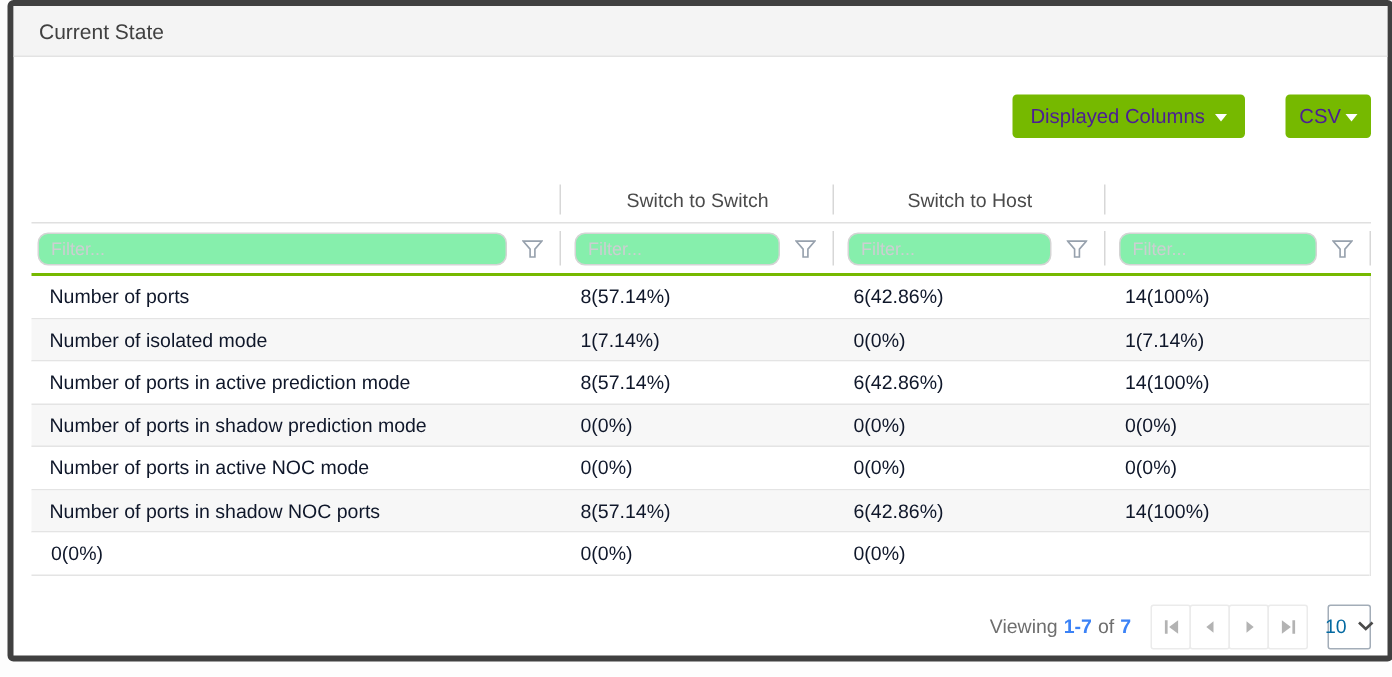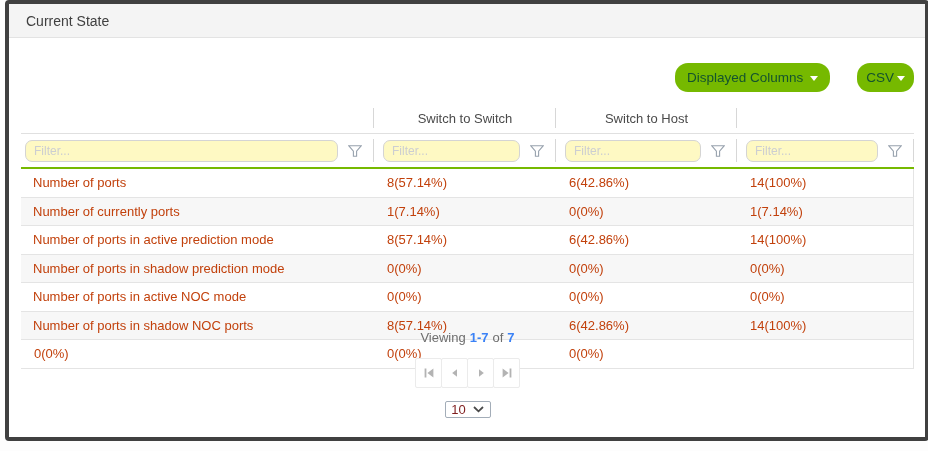--- a/index.html
+++ b/index.html
@@ -20,80 +20,80 @@
     height:33px; background:#f4f4f4; border-bottom:1px solid #e3e3e3;
     display:flex; align-items:center; padding:0 17px;
   }
   .panel-title{ font-size:14px; color:#404040; }
 
   .panel-body{ padding:0 11px 0 12px; }
 
   
   .toolbar{ margin-top:25px; display:flex; justify-content:flex-end; align-items:center; gap:7px; height:29px; }
   .btn{
-    background:var(--accent); color:#14532d; border:none; border-radius:13px;
+    background:var(--accent); color:#4c1d95; border:none; border-radius:3px;
     height:29px; display:flex; align-items:center; padding:0 12px; gap:7px;
     font-size:13.5px; font-family:"Liberation Sans", sans-serif; cursor:pointer;
   }
   .btn.csv{ padding:0 9px; gap:3px;margin-left:20px; }
   .caret{ width:0; height:0; border-left:4px solid transparent; border-right:4px solid transparent; border-top:5px solid #fff; margin-top:1px; }
 
   
-  .table{ margin-top:11px; width:893px; }
+  .table{ margin-top:26px; width:893px; }
   .thead, .filter-row, .trow{
     display:grid;
     grid-template-columns:353px 182px 181px 177px;
   }
   .thead{ height:30px; }
   .th{
     position:relative; display:flex; align-items:center; justify-content:center;
     font-size:13px; color:#4a4a4a;
   }
   .th::after, .fcell::after{
     content:""; position:absolute; right:0; top:5px; bottom:5px; width:1px; background:#d7d7d7;
   }
   .thead{ border-bottom:1px solid #e0e0e0; }
 
   .filter-row{ height:33px; }
   .fcell{ position:relative; display:flex; align-items:center; padding-left:4px; }
   .fcell.fval{ padding-left:9px; }
   .filter-input{
     flex:1; height:20px; border:1px solid #d4d4d4; border-radius:7px;
     padding:0 8px; font-size:12px; color:#555; outline:none; min-width:0;
-    font-family:"Liberation Sans", sans-serif; background:#fef9c3;
+    font-family:"Liberation Sans", sans-serif; background:#86efac;
   }
   .filter-input::placeholder{ color:#ccced1; }
   .funnel{ margin:0 12px 0 10px; flex:0 0 auto; display:flex; cursor:pointer; }
 
   .green-line{ height:2px; background:var(--accent); }
 
   .tbody{ border-right:1px solid #e4e4e4; }
   .trow{ height:28.5px; border-bottom:1px solid #e4e4e4; box-sizing:border-box; background:#fff; }
   .trow:nth-child(even){ background:#f7f7f7; }
-  .cell{ display:flex; align-items:center; font-size:13px; color:#c2410c; overflow:hidden; white-space:nowrap; }
+  .cell{ display:flex; align-items:center; font-size:13px; color:#0f172a; overflow:hidden; white-space:nowrap; }
   .c-label{ padding-left:12px; }
   .c-val{ padding-left:13px; }
 
   
   .pagination{
-    margin-top:19px; display:flex; justify-content:flex-end; align-items:center; gap:13px; height:30px;flex-direction:column;
+    margin-top:19px; display:flex; justify-content:flex-end; align-items:center; gap:13px; height:30px;
   }
   .viewing{ display:flex; align-items:center; gap:4px; font-size:13px; color:#6e6e6e; }
   .viewing b{ color:#3b82f6; font-weight:bold; }
   .pager{ display:flex; }
   .pager-btn{
     width:27px; height:30px; background:#fff; border:1px solid #ebebeb;
     display:flex; align-items:center; justify-content:center; margin-left:-1px;
     cursor:pointer; padding:0; border-radius:2px;
   }
   .pager-btn:first-child{ margin-left:0; }
   .page-size{
-    width:46px; height:30px; border:1px solid #a3adb8; border-radius:2px; background:#fff;
+    width:29px; height:30px; border:1px solid #a3adb8; border-radius:2px; background:#fff;
     display:flex; align-items:center; justify-content:center; gap:7px;
-    font-size:13px; color:#7f1d1d; cursor:pointer; box-sizing:border-box;
+    font-size:13px; color:#0369a1; cursor:pointer; box-sizing:border-box;
   }
 </style>
 </head>
 <body>
 
 <div class="panel">
   <div class="panel-header">
     <span class="panel-title">Current State</span>
   </div>
 
@@ -157,21 +157,21 @@
 
       <div class="tbody">
         <div class="trow">
           <div class="cell c-label">Number of ports</div>
           <div class="cell c-val">8(57.14%)</div>
           <div class="cell c-val">6(42.86%)</div>
           <div class="cell c-val">14(100%)</div>
         </div>
 
         <div class="trow">
-          <div class="cell c-label">Number of currently ports</div>
+          <div class="cell c-label">Number of isolated mode</div>
           <div class="cell c-val">1(7.14%)</div>
           <div class="cell c-val">0(0%)</div>
           <div class="cell c-val">1(7.14%)</div>
         </div>
 
         <div class="trow">
           <div class="cell c-label">Number of ports in active prediction mode</div>
           <div class="cell c-val">8(57.14%)</div>
           <div class="cell c-val">6(42.86%)</div>
           <div class="cell c-val">14(100%)</div>

